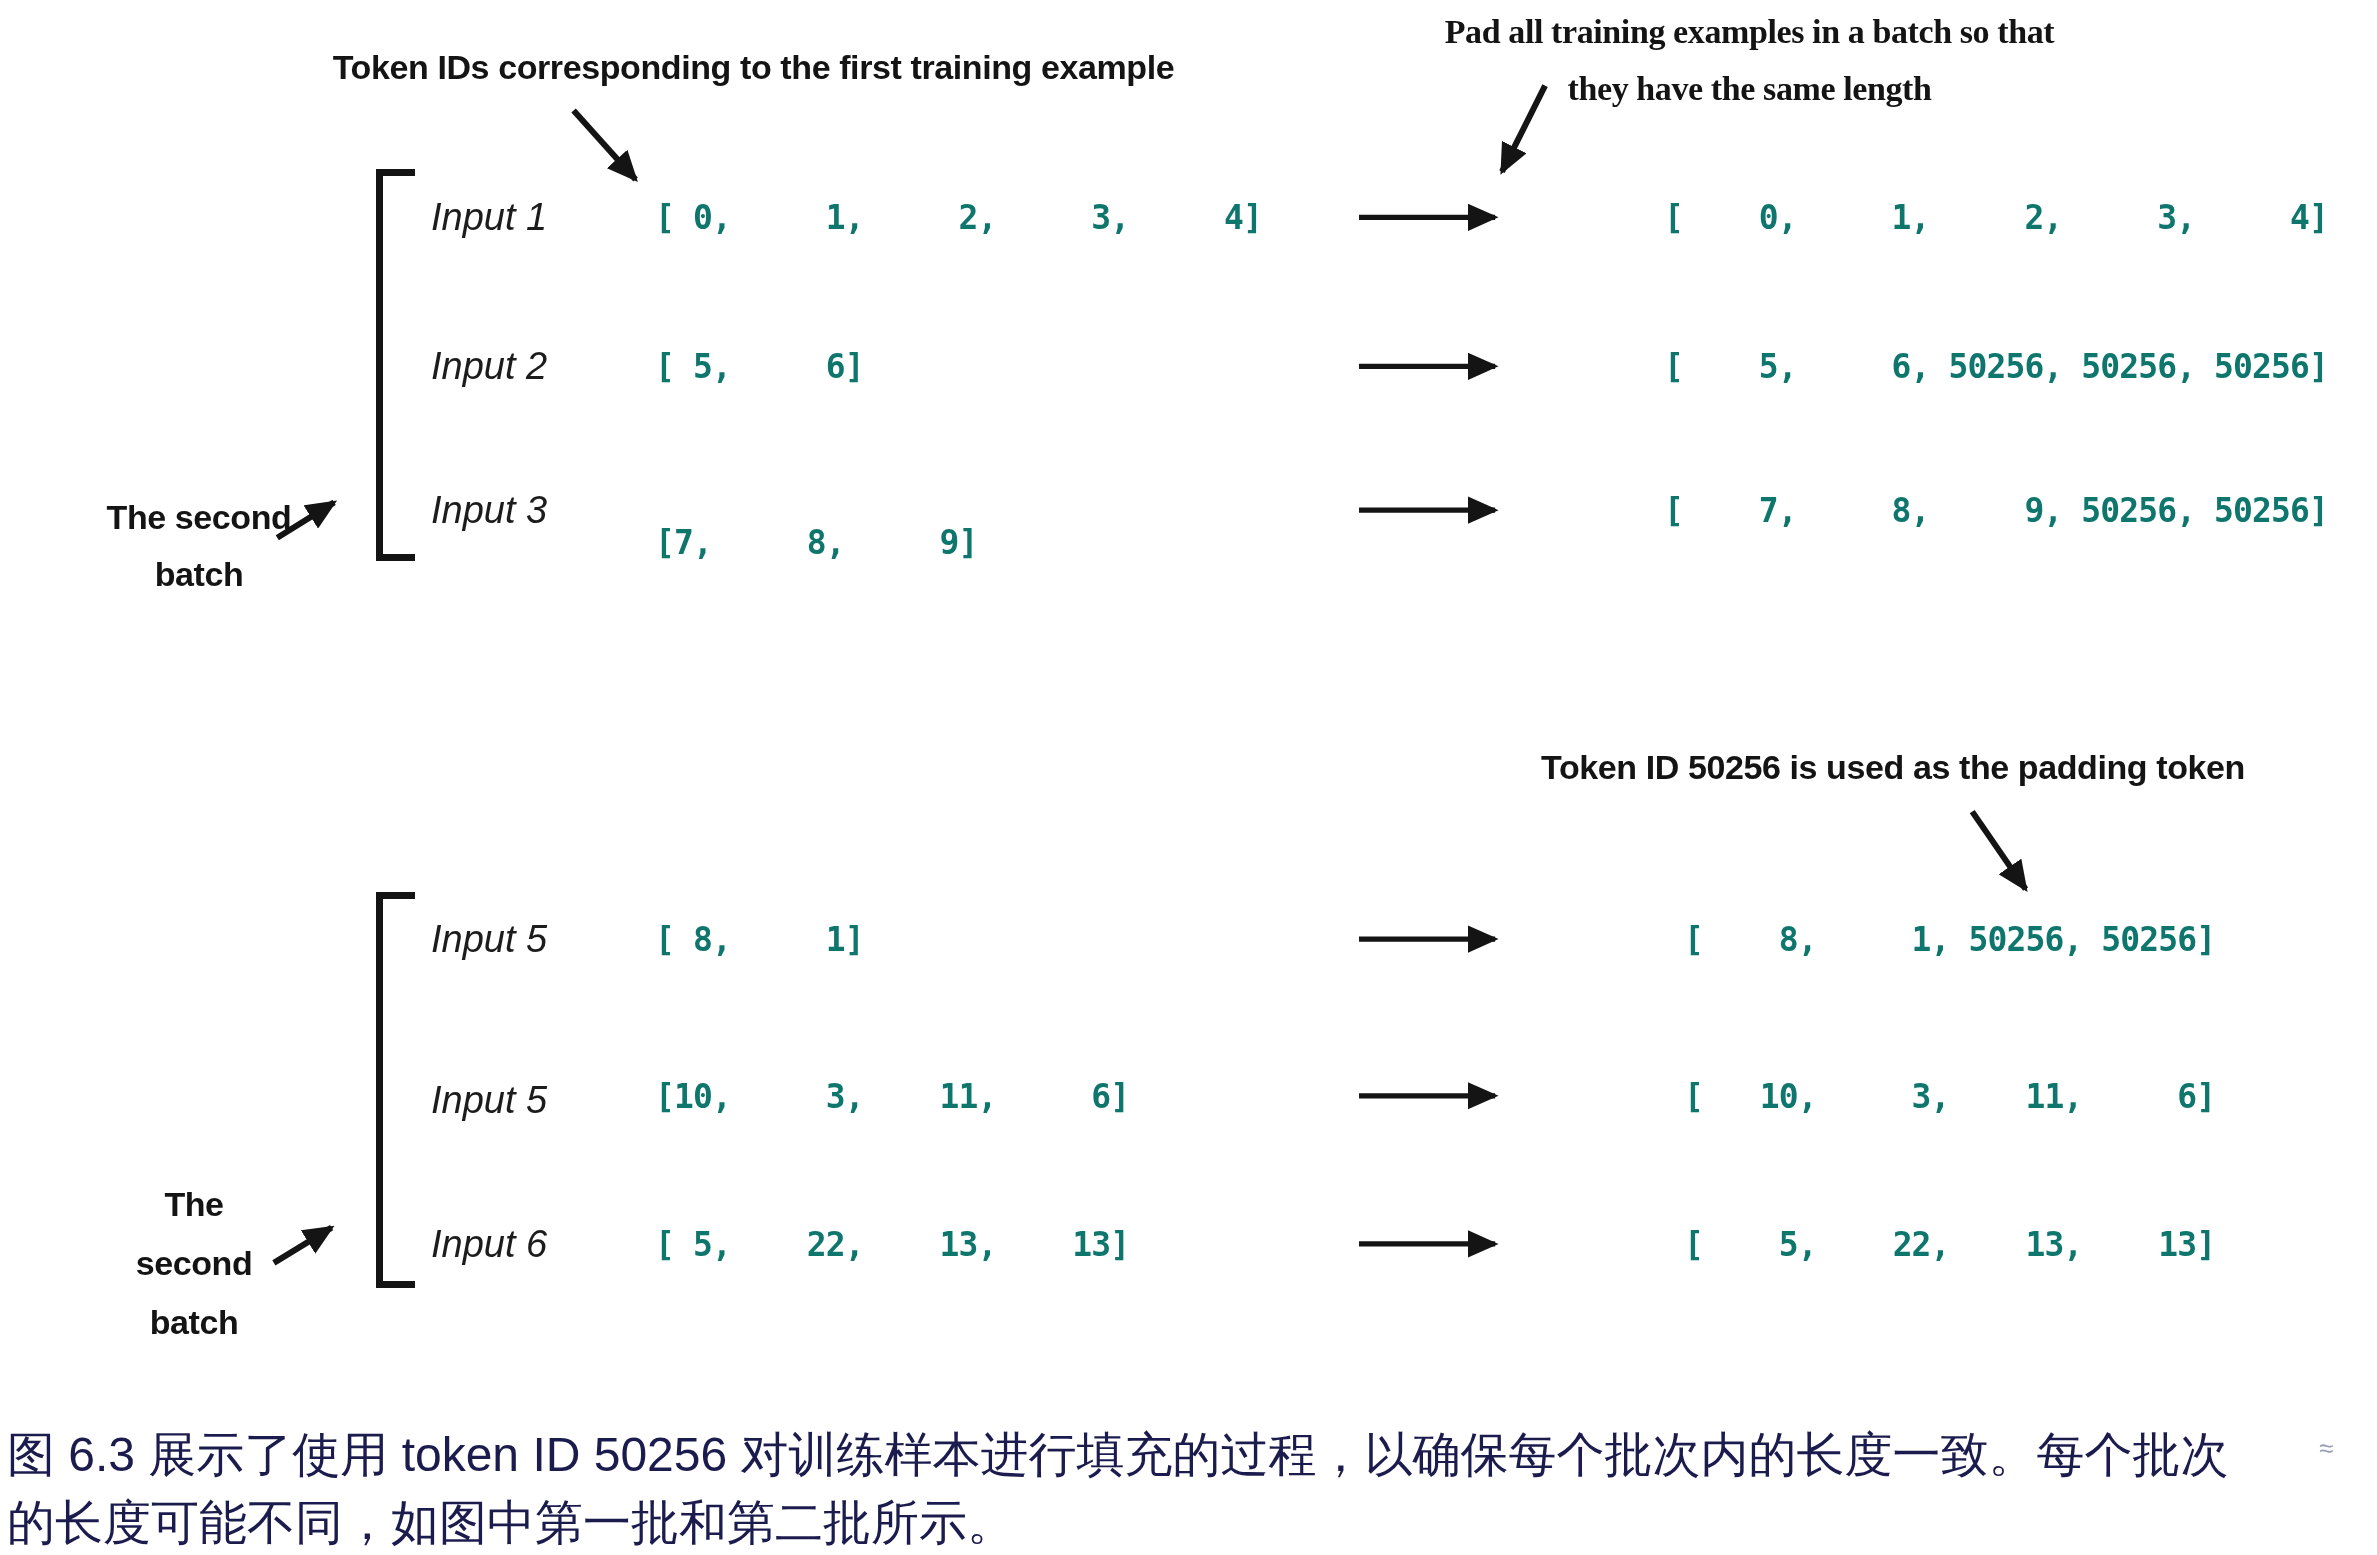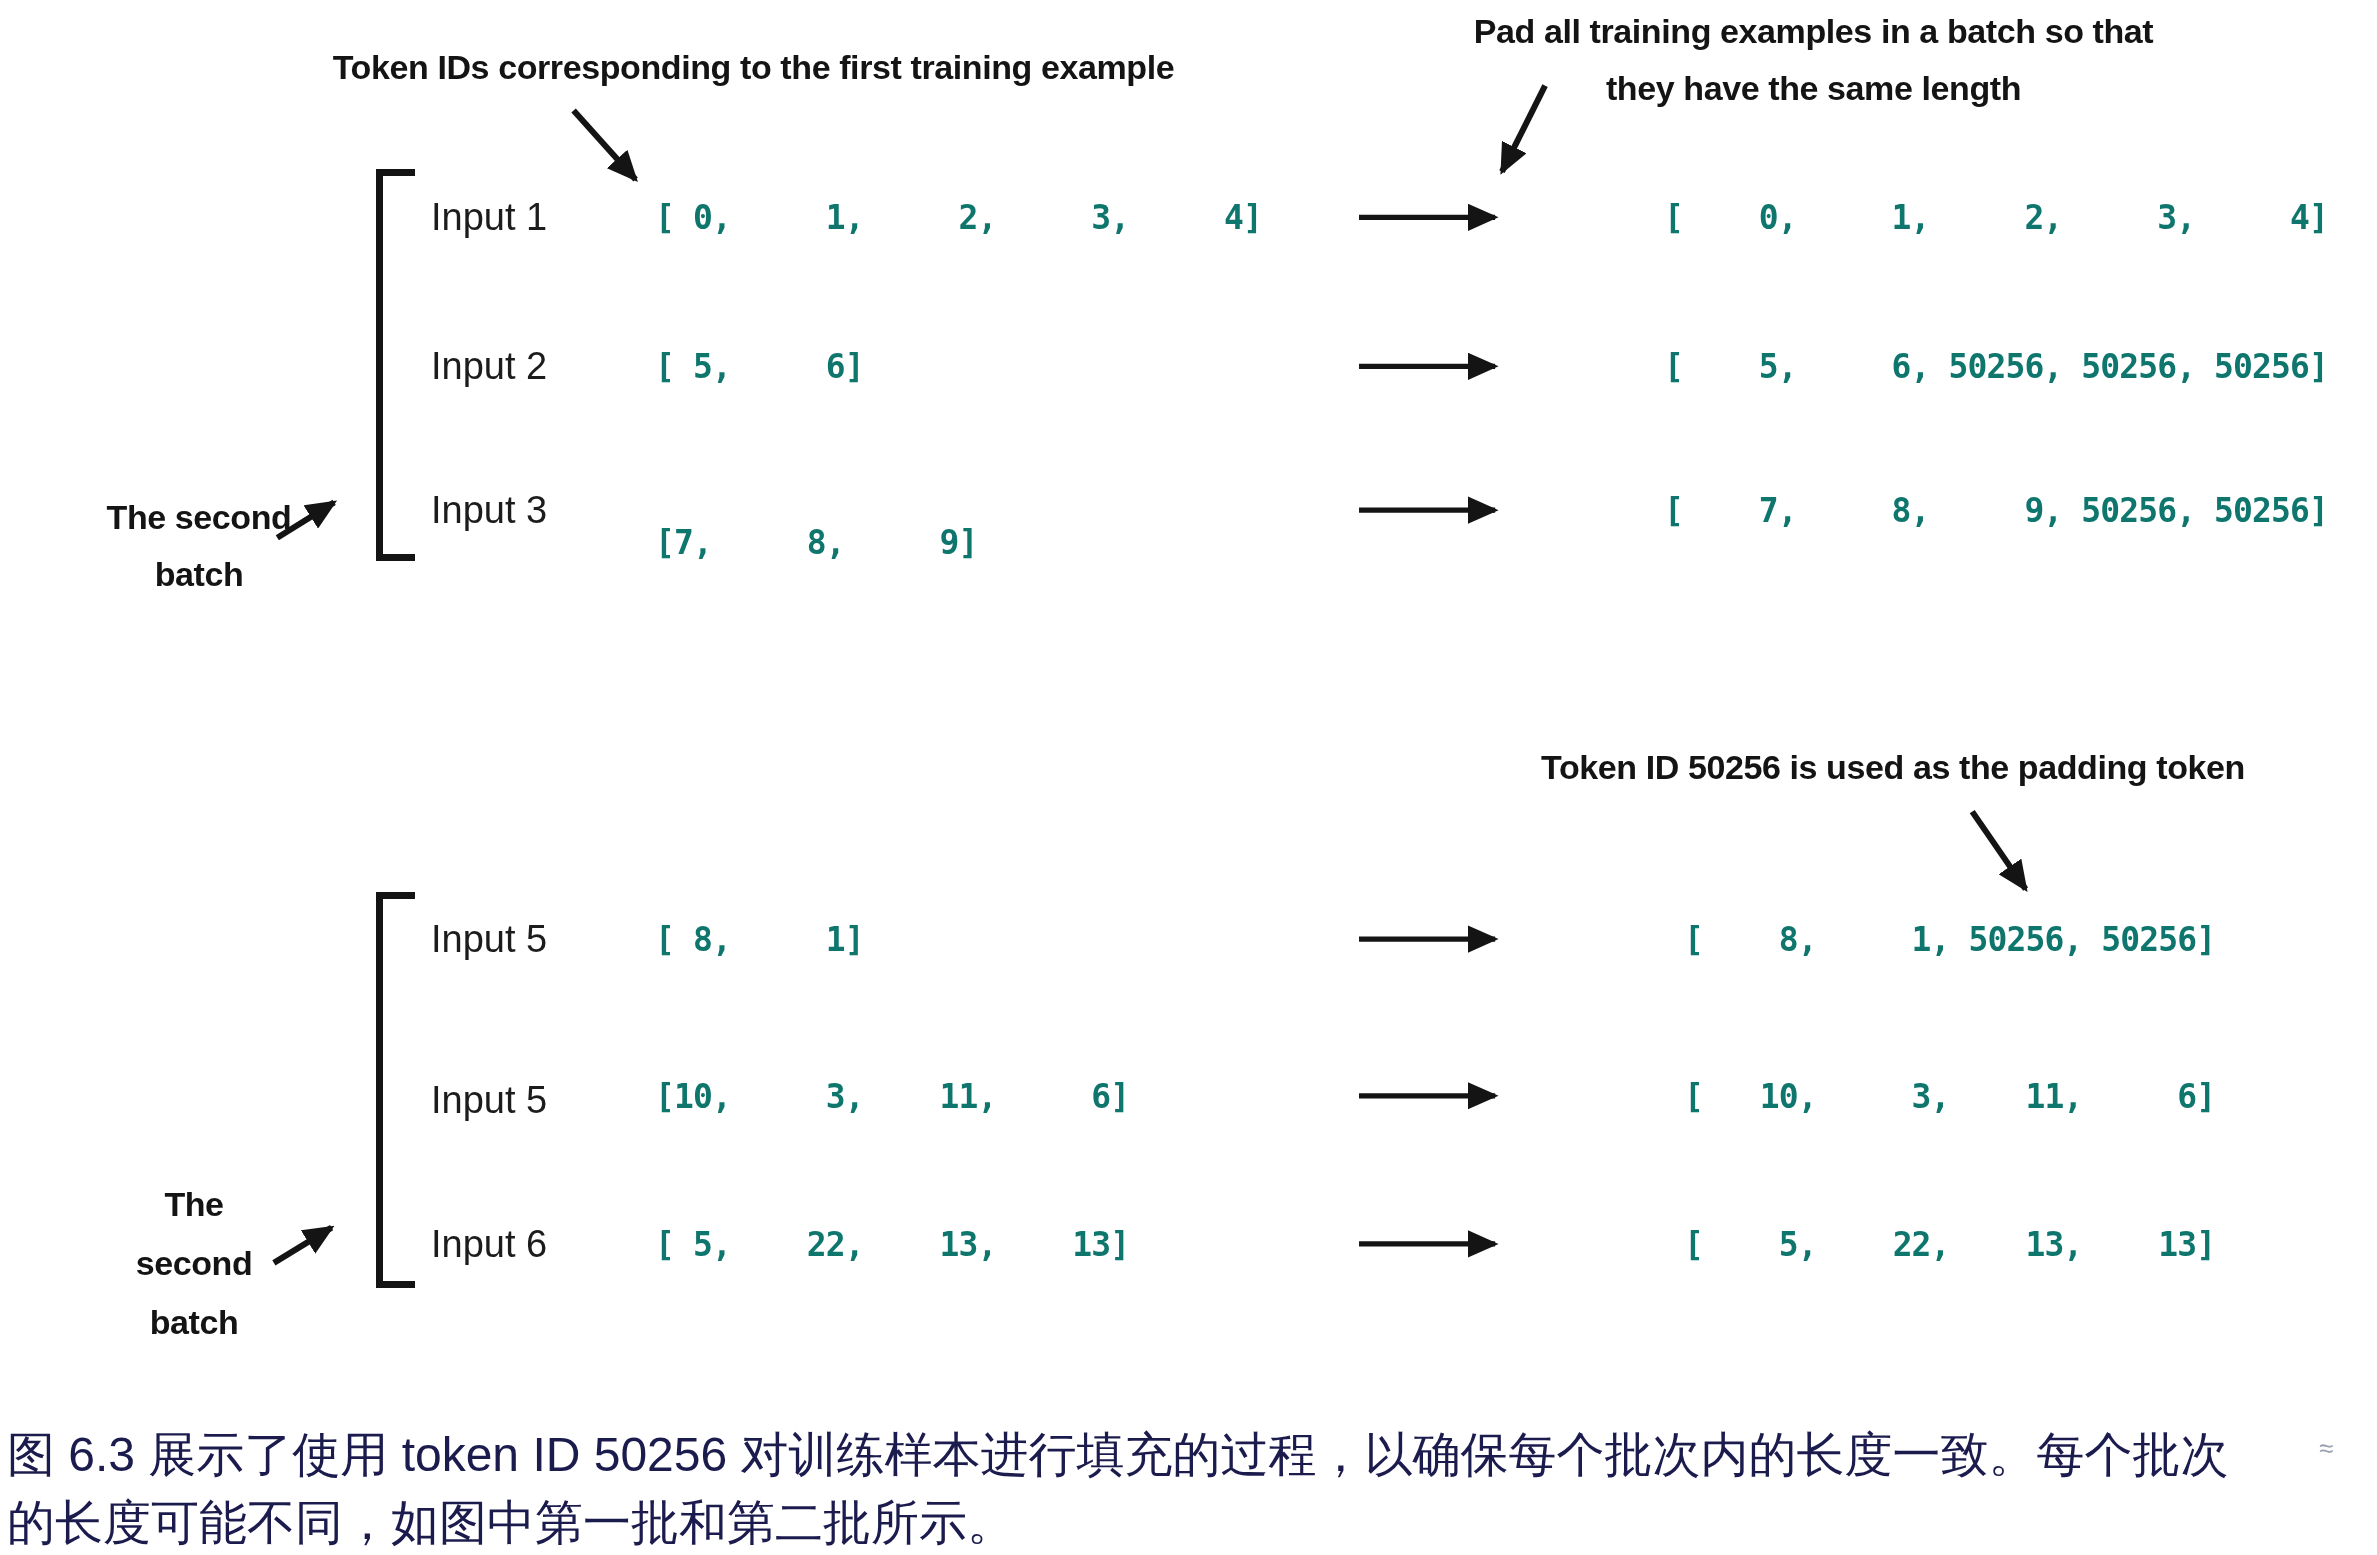--- a/index.html
+++ b/index.html
@@ -15,21 +15,21 @@
   .ann .ln{white-space:nowrap;}
   .ann2 .ln{line-height:57px;}
   .batch-label{
     position:absolute;font-weight:700;font-size:34px;text-align:center;
     color:#141414;letter-spacing:-0.4px;
   }
   .batch-label .ln{line-height:57px;}
   .batch-label2 .ln{line-height:59px;}
   .row-label{
     position:absolute;left:431px;font-size:38px;font-weight:400;
-    white-space:nowrap;color:#1c1c1c;
+    white-space:nowrap;color:#1c1c1c;font-style:italic;
   }
   .mono{
     position:absolute;font-family:"DejaVu Sans Mono",monospace;
     font-weight:700;font-size:33px;white-space:pre;color:#0f766e;
     letter-spacing:-0.9px;
   }
   .mono.in{left:655px;}
   .bracket{position:absolute;left:376px;width:39px;}
   .bracket .v{position:absolute;left:0;top:0;bottom:0;width:6.9px;background:#141414;}
   .bracket .t-top{position:absolute;left:0;top:0;width:39px;height:6.9px;background:#141414;}
@@ -47,21 +47,21 @@
 </style>
 </head>
 <body>
 
 <div class="canvas">
 
   <div class="ann vcenter" style="left:323px;top:67px;width:861px;">
     <div class="ln">Token IDs corresponding to the first training example</div>
   </div>
 
-  <div class="ann ann2" style="left:1464px;top:3.4px;width:699px;">
+  <div class="ann ann2" style="left:1400px;top:3.4px;width:699px;font-family:Liberation Serif, serif;">
     <div class="ln">Pad all training examples in a batch so that</div>
     <div class="ln">they have the same length</div>
   </div>
 
   <div class="ann vcenter" style="left:1540px;top:767px;width:706px;">
     <div class="ln">Token ID 50256 is used as the padding token</div>
   </div>
 
   <div class="bracket" style="top:169px;height:392px;">
     <div class="v"></div>

